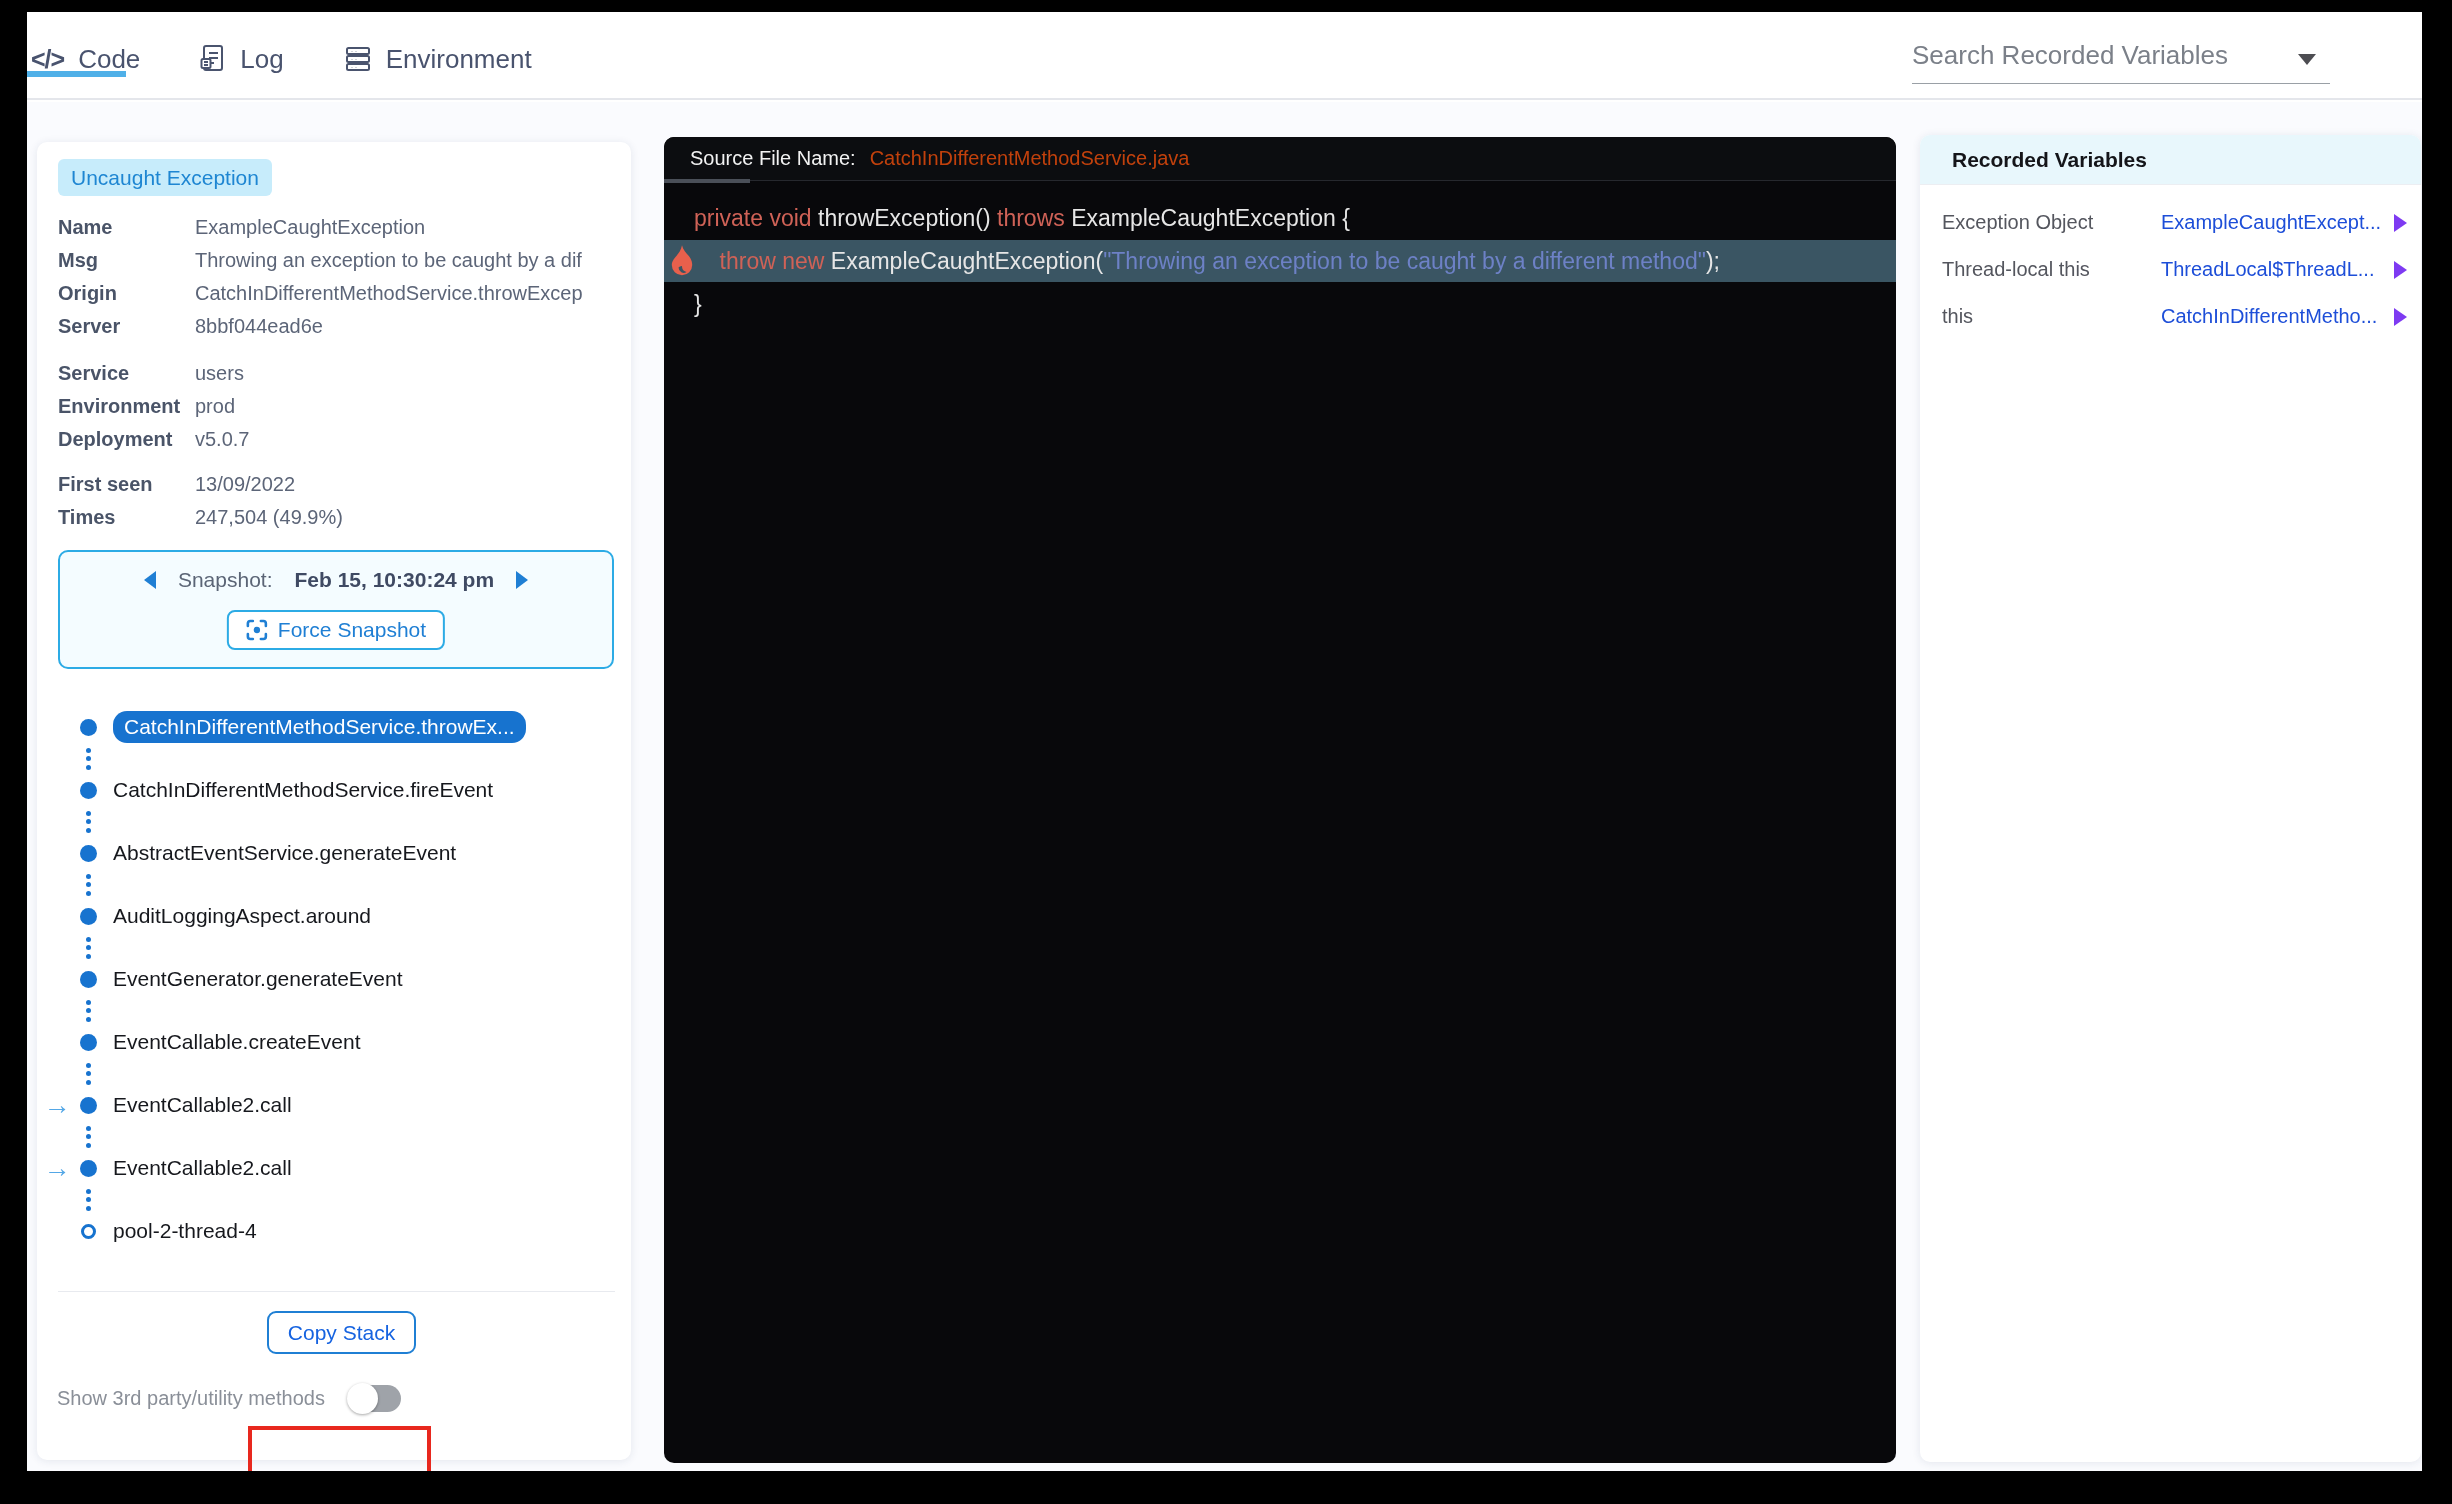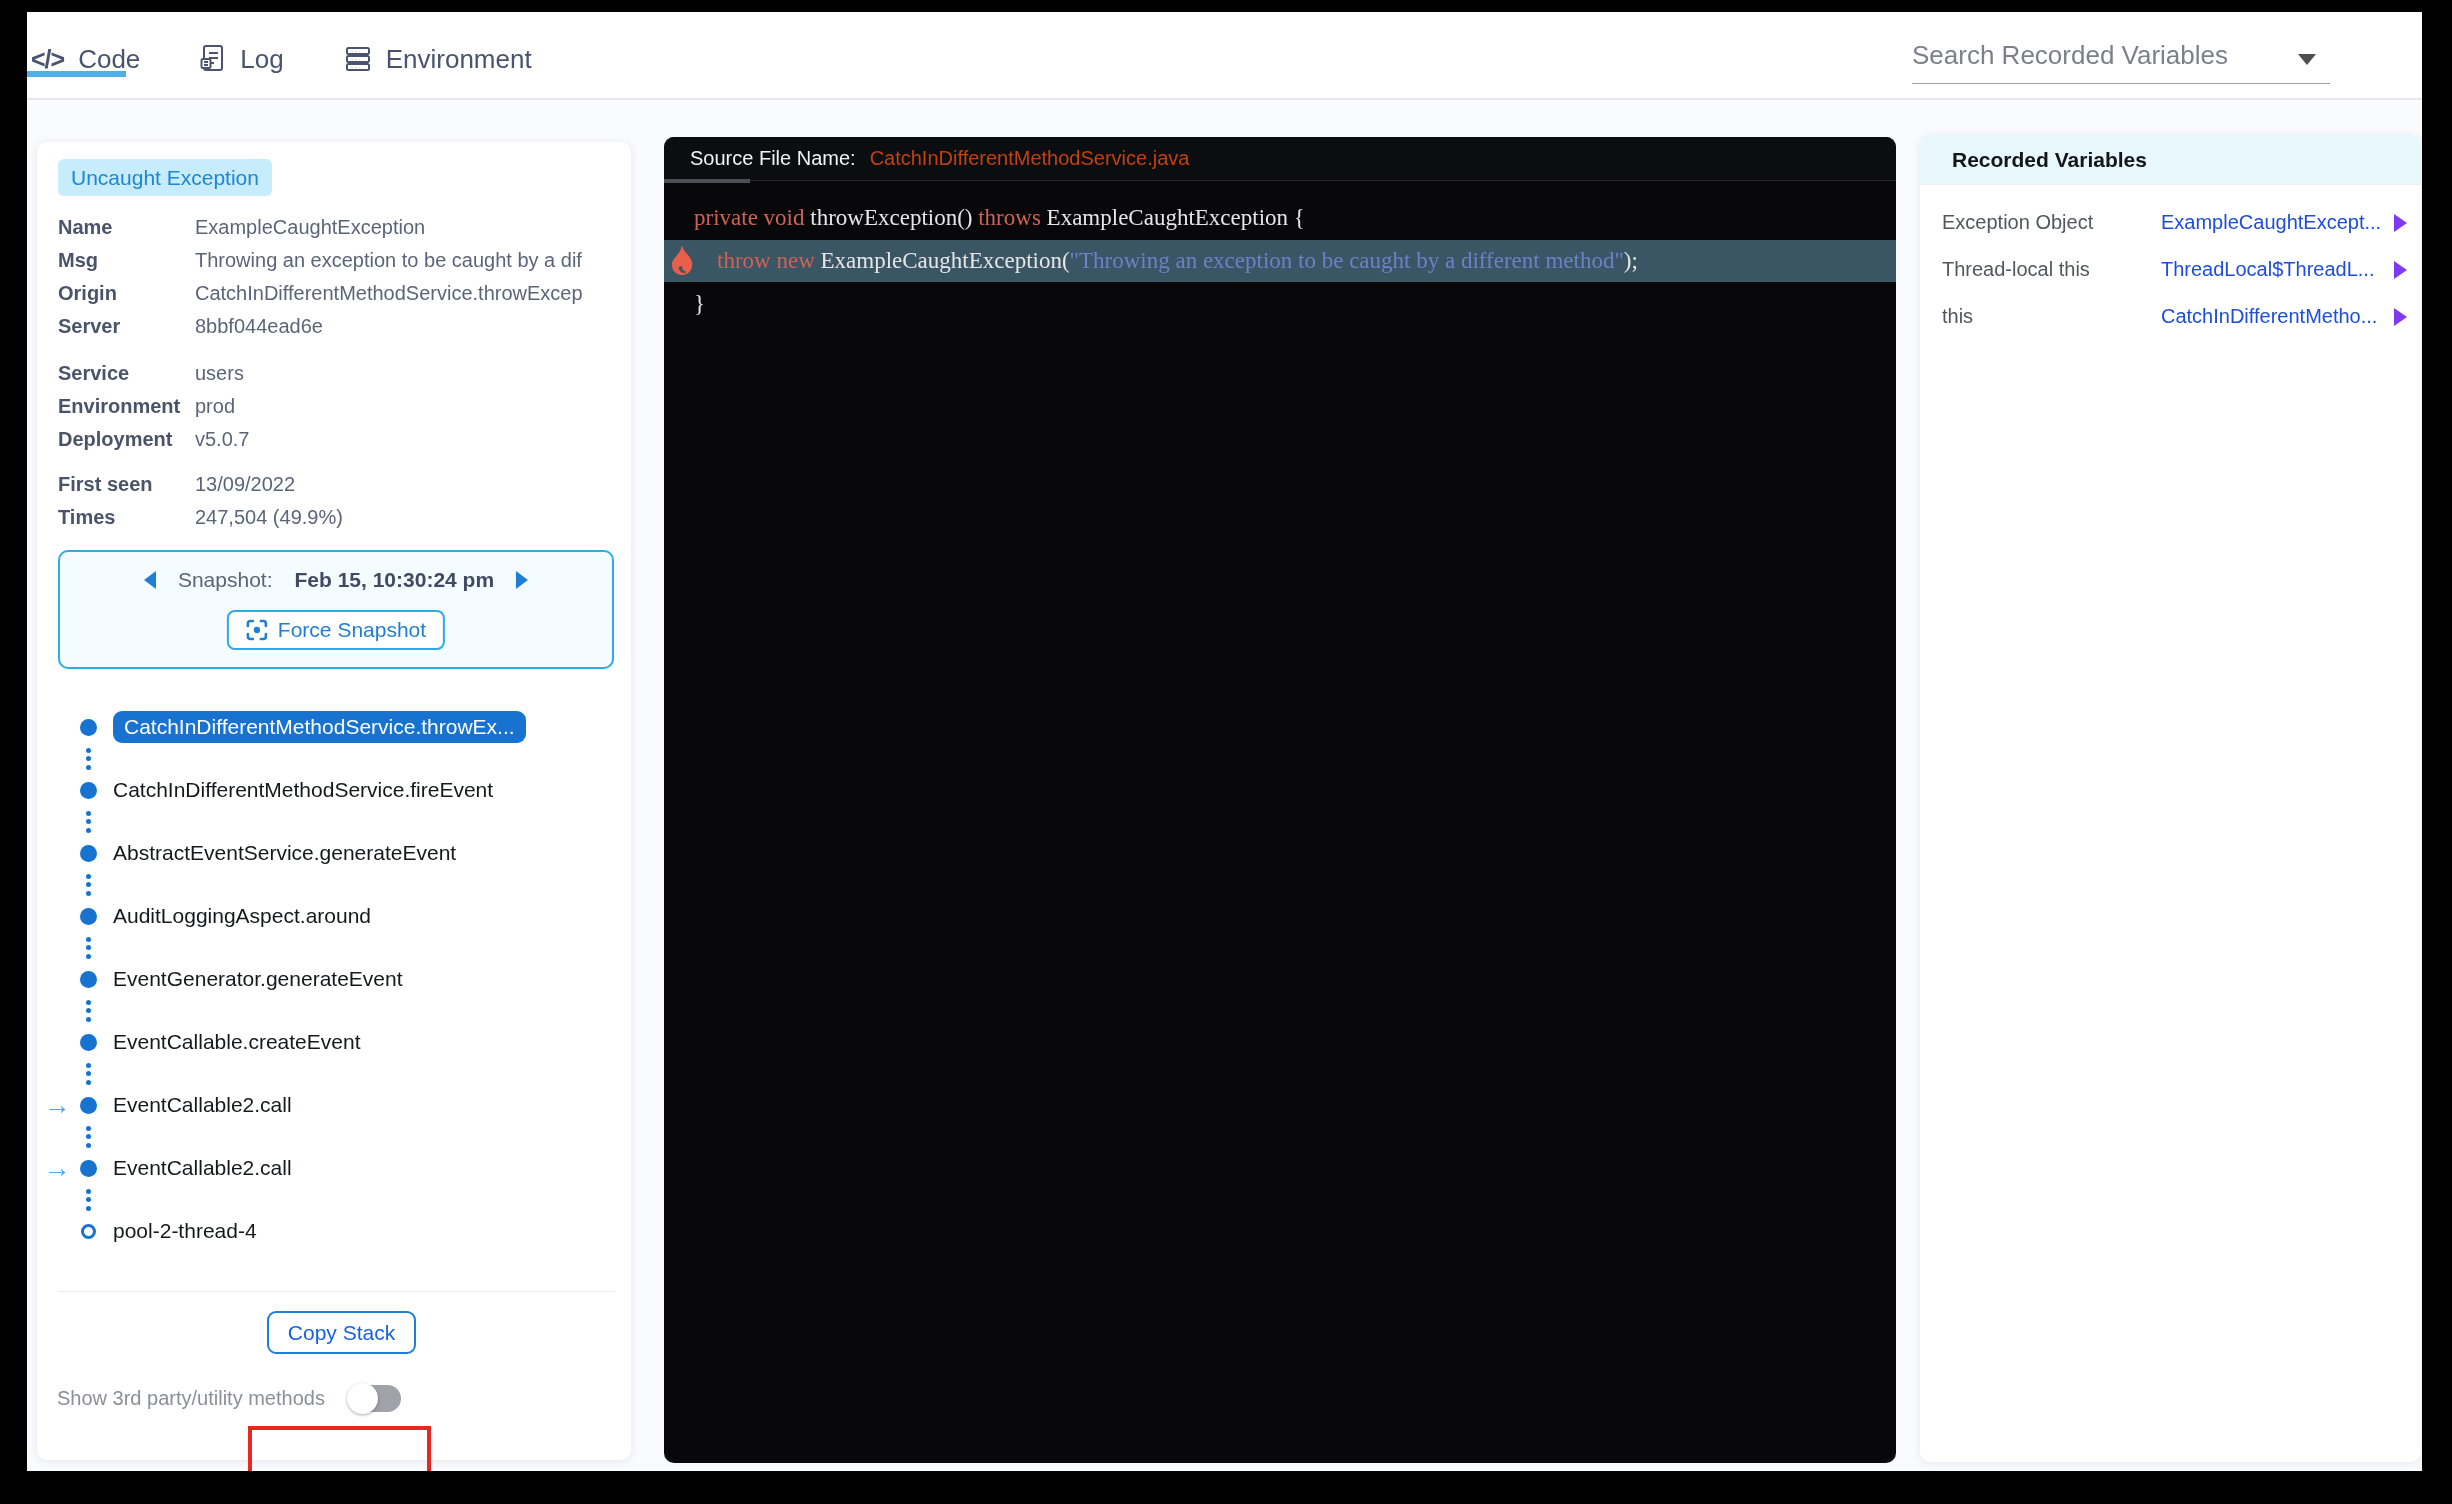--- a/index.html
+++ b/index.html
@@ -51,21 +51,21 @@
                border:2px solid #2cabe5; border-radius:8px; color:#1f7fd4; font-size:21px; cursor:pointer; }
 
   
   .stack-list { position:absolute; left:0; top:568px; width:100%; }
   .stack-row { display:flex; align-items:center; height:34px; }
   .stack-arrowzone { width:40px; flex:none; text-align:center; color:#54a7e6; font-size:27px; line-height:30px; }
   .stack-markerzone { width:22px; flex:none; display:flex; justify-content:center; }
   .dot-filled { width:17px; height:17px; border-radius:50%; background:#1773cf; }
   .dot-hollow { width:15px; height:15px; border-radius:50%; background:#fff; border:3px solid #1773cf; }
   .stack-label { margin-left:14px; font-size:21px; color:#16181d; white-space:nowrap; }
-  .stack-label.selected { background:#1773cf; color:#fff; padding:4px 11px; border-radius:9px; }
+  .stack-label.selected { background:#1773cf; color:#fff; padding:4px 11px; border-radius:14px; }
   .connector { height:29px; display:flex; flex-direction:column; justify-content:space-evenly; align-items:center;
                width:22px; margin-left:40px; }
   .connector i { width:5px; height:5px; border-radius:50%; background:#1773cf; }
 
   .list-divider { position:absolute; left:21px; top:1149px; width:557px; border-top:1px solid #e8eaef; }
   .copy-row { position:absolute; left:0; top:1169px; width:100%; display:flex; justify-content:center; }
   .copy-btn { height:43px; padding:0 19px; margin-left:15px; background:#fff; border:2px solid #1f7fd4;
               border-radius:9px; color:#1663e0; font-size:21px; cursor:pointer; }
   .toggle-row { position:absolute; left:20px; top:1241px; height:30px; display:flex; align-items:center; gap:24px; }
   .toggle-label { color:#8a8f98; font-size:20px; }
@@ -78,21 +78,21 @@
   .annot-copy { left:221px; top:1324px; width:183px; height:70px; }
 
   
   .code-panel { position:absolute; left:637px; top:35px; width:1232px; height:1326px;
                 background:#08080b; border-radius:10px; overflow:hidden; }
   .code-header { height:44px; background:#0c0d10; display:flex; align-items:center; gap:14px;
                  padding-left:26px; border-bottom:1px solid #26282e; }
   .code-header-label { color:#f2f2f2; font-size:20px; }
   .code-header-file { color:#c2410c; font-size:20px; }
   .code-header-strip { position:absolute; left:0px; top:42px; width:86px; height:4px; background:#4a4f58; }
-  .code-body { padding-top:19px; font-family:Liberation Serif, serif;
+  .code-body { padding-top:19px; font-family:Liberation Sans, sans-serif;
                font-size:23px; line-height:36px; color:#e6e6e6; }
   .code-line { position:relative; padding:0 24px 0 30px; white-space:pre-wrap; word-break:break-all; }
   .code-line.hl { background:#3a5563; padding-top:3px; padding-bottom:3px; margin:4px 0; }
   .tok-kw { color:#cf6257; }
   .tok-str { color:#6d81c6; }
   .fire { position:absolute; left:4px; top:50%; transform:translateY(-50%); width:28px; height:34px; cursor:pointer; }
 
   
   .right-card { left:1893px; top:33px; width:501px; height:1327px; }
   .rv-header { height:50px; background:#e8f7fc; border-radius:10px 10px 0 0; display:flex; align-items:center;

